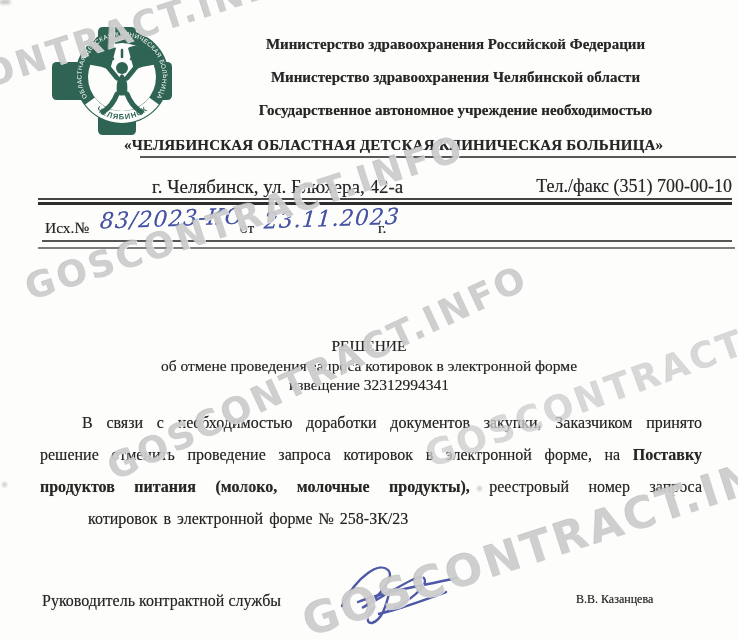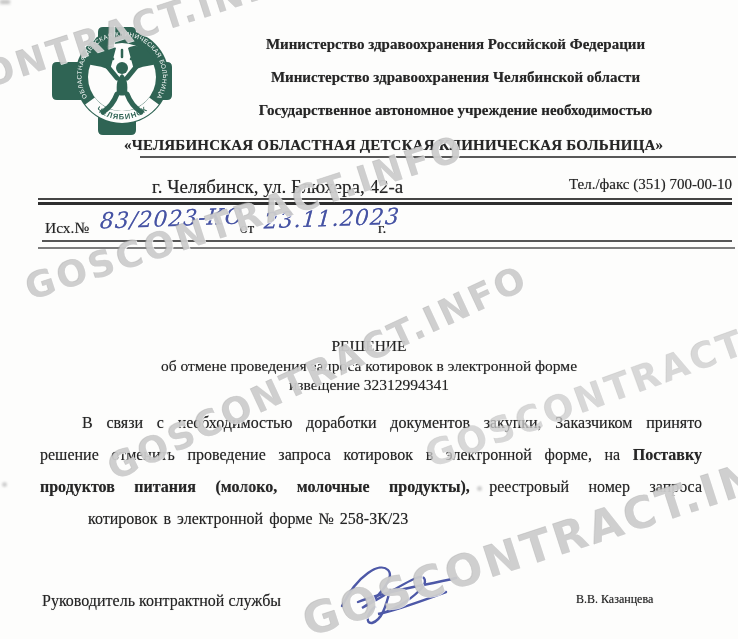--- a/index.html
+++ b/index.html
@@ -11,21 +11,21 @@
   }
   .doc-text{position:absolute;text-shadow:0 0 0.7px rgba(50,50,50,0.55);}
   
   .h-line{left:183px;right:10px;text-align:center;font-weight:bold;font-size:15px;white-space:nowrap;}
   .h-line1{top:36px;}
   .h-line2{top:69px;}
   .h-line3{top:102px;}
   .h-line4{left:124px;right:6px;top:137px;text-align:left;font-weight:bold;font-size:15px;letter-spacing:0.2px;white-space:nowrap;}
   .h4-rule{position:absolute;left:140px;right:2px;top:156px;height:2px;background:#3b3b3b;opacity:.85;}
   .addr-left{left:152px;top:176px;font-size:19px;}
-  .addr-right{right:6px;top:176px;font-size:15px;margin-left:12px;}
+  .addr-right{right:6px;top:176px;font-size:18px;margin-left:12px;}
   .rule-double{position:absolute;left:38px;right:6px;top:198px;height:2px;border-top:2px solid #454545;border-bottom:3px solid #2e2e2e;}
   
   .ref-label{left:45px;top:219px;font-size:15.5px;}
   .ref-ot{left:240px;top:219px;font-size:15.5px;}
   .ref-g{left:378px;top:219px;font-size:15.5px;}
   .handwriting{
     position:absolute;color:#4653a4;font-size:22px;font-style:italic;
     font-family:"DejaVu Serif","Liberation Serif",serif;
     transform:rotate(-2deg) skewX(-6deg);letter-spacing:1px;
     text-shadow:0 0 0.6px rgba(70,83,164,0.6);

